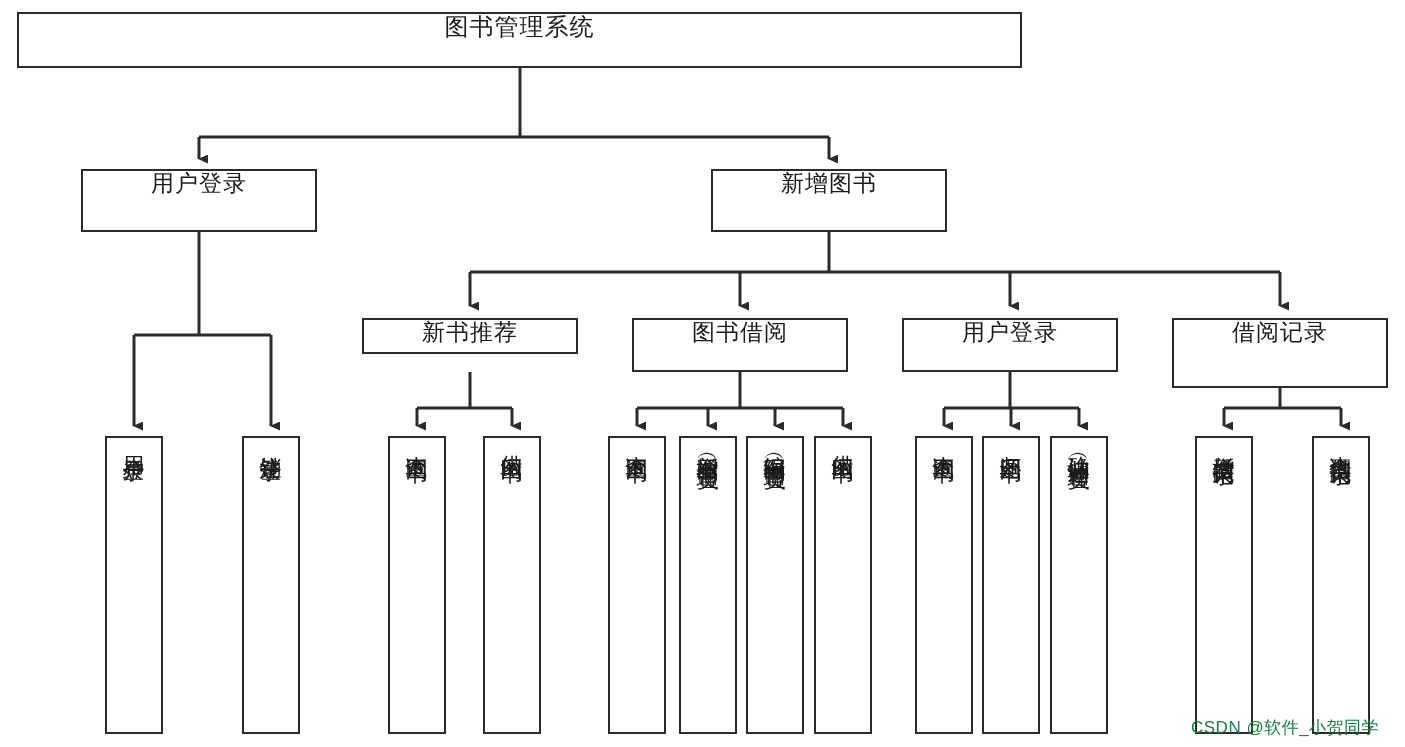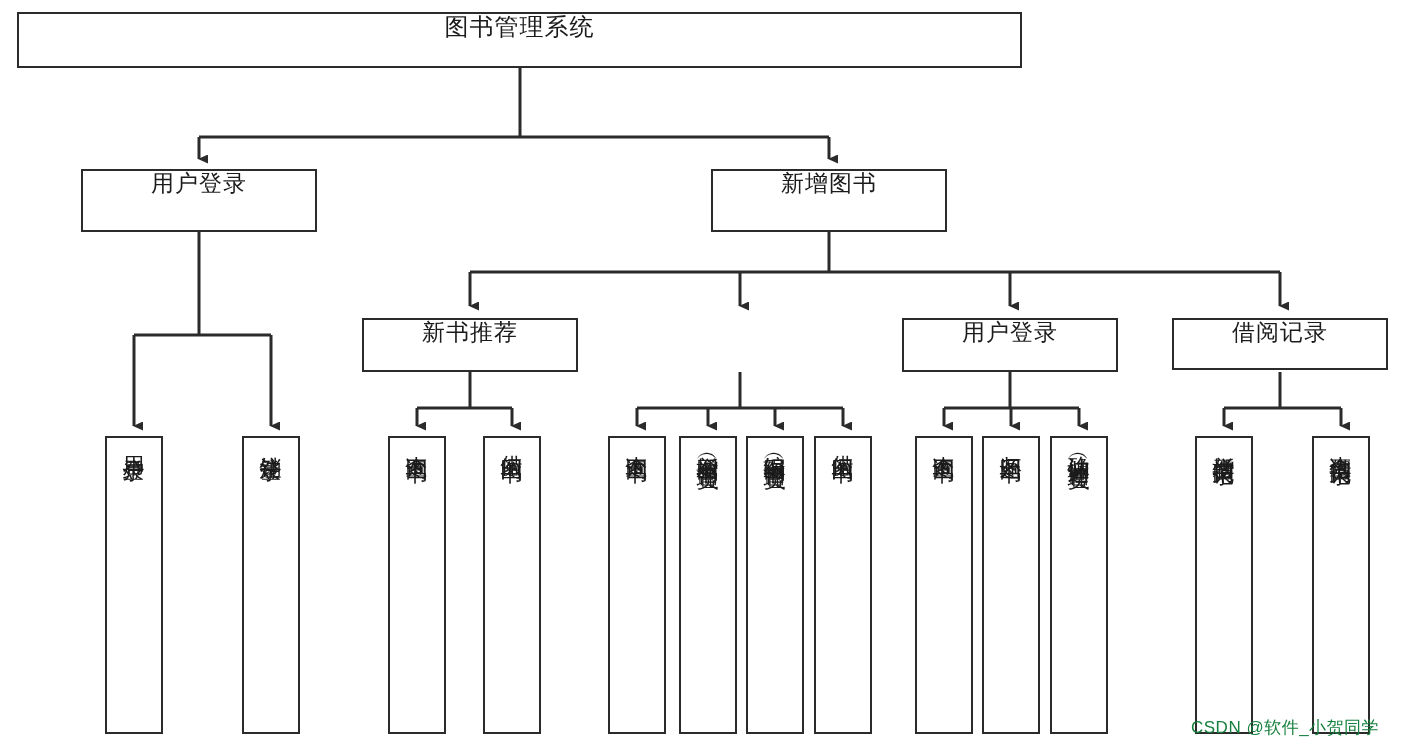--- a/index.html
+++ b/index.html
@@ -124,27 +124,30 @@
     <span class="label">图书管理系统</span>
   </div>
 
   <div class="node horiz" style="left:81px; top:169px; width:236px; height:63px;">
     <span class="label">用户登录</span>
   </div>
   <div class="node horiz" style="left:711px; top:169px; width:236px; height:63px;">
     <span class="label">新增图书</span>
   </div>
 
-  <div class="node horiz" style="left:362px; top:318px; width:216px; height:54px;">
+  <div class="node horiz" style="left:362px; top:318px; width:216px; height:36px;">
     <span class="label">新书推荐</span>
+  </div>
+  <div class="node horiz" style="left:632px; top:318px; width:216px; height:54px;">
+    <span class="label">图书借阅</span>
   </div>
   <div class="node horiz" style="left:902px; top:318px; width:216px; height:54px;">
     <span class="label">用户登录</span>
   </div>
-  <div class="node horiz" style="left:1172px; top:318px; width:216px; height:52px;">
+  <div class="node horiz" style="left:1172px; top:318px; width:216px; height:70px;">
     <span class="label">借阅记录</span>
   </div>
 
   <div class="node vert" style="left:105px; top:436px; width:58px; height:298px;">
     <span class="label">用户登录</span>
   </div>
   <div class="node vert" style="left:242px; top:436px; width:58px; height:298px;">
     <span class="label">注销登录</span>
   </div>
 

